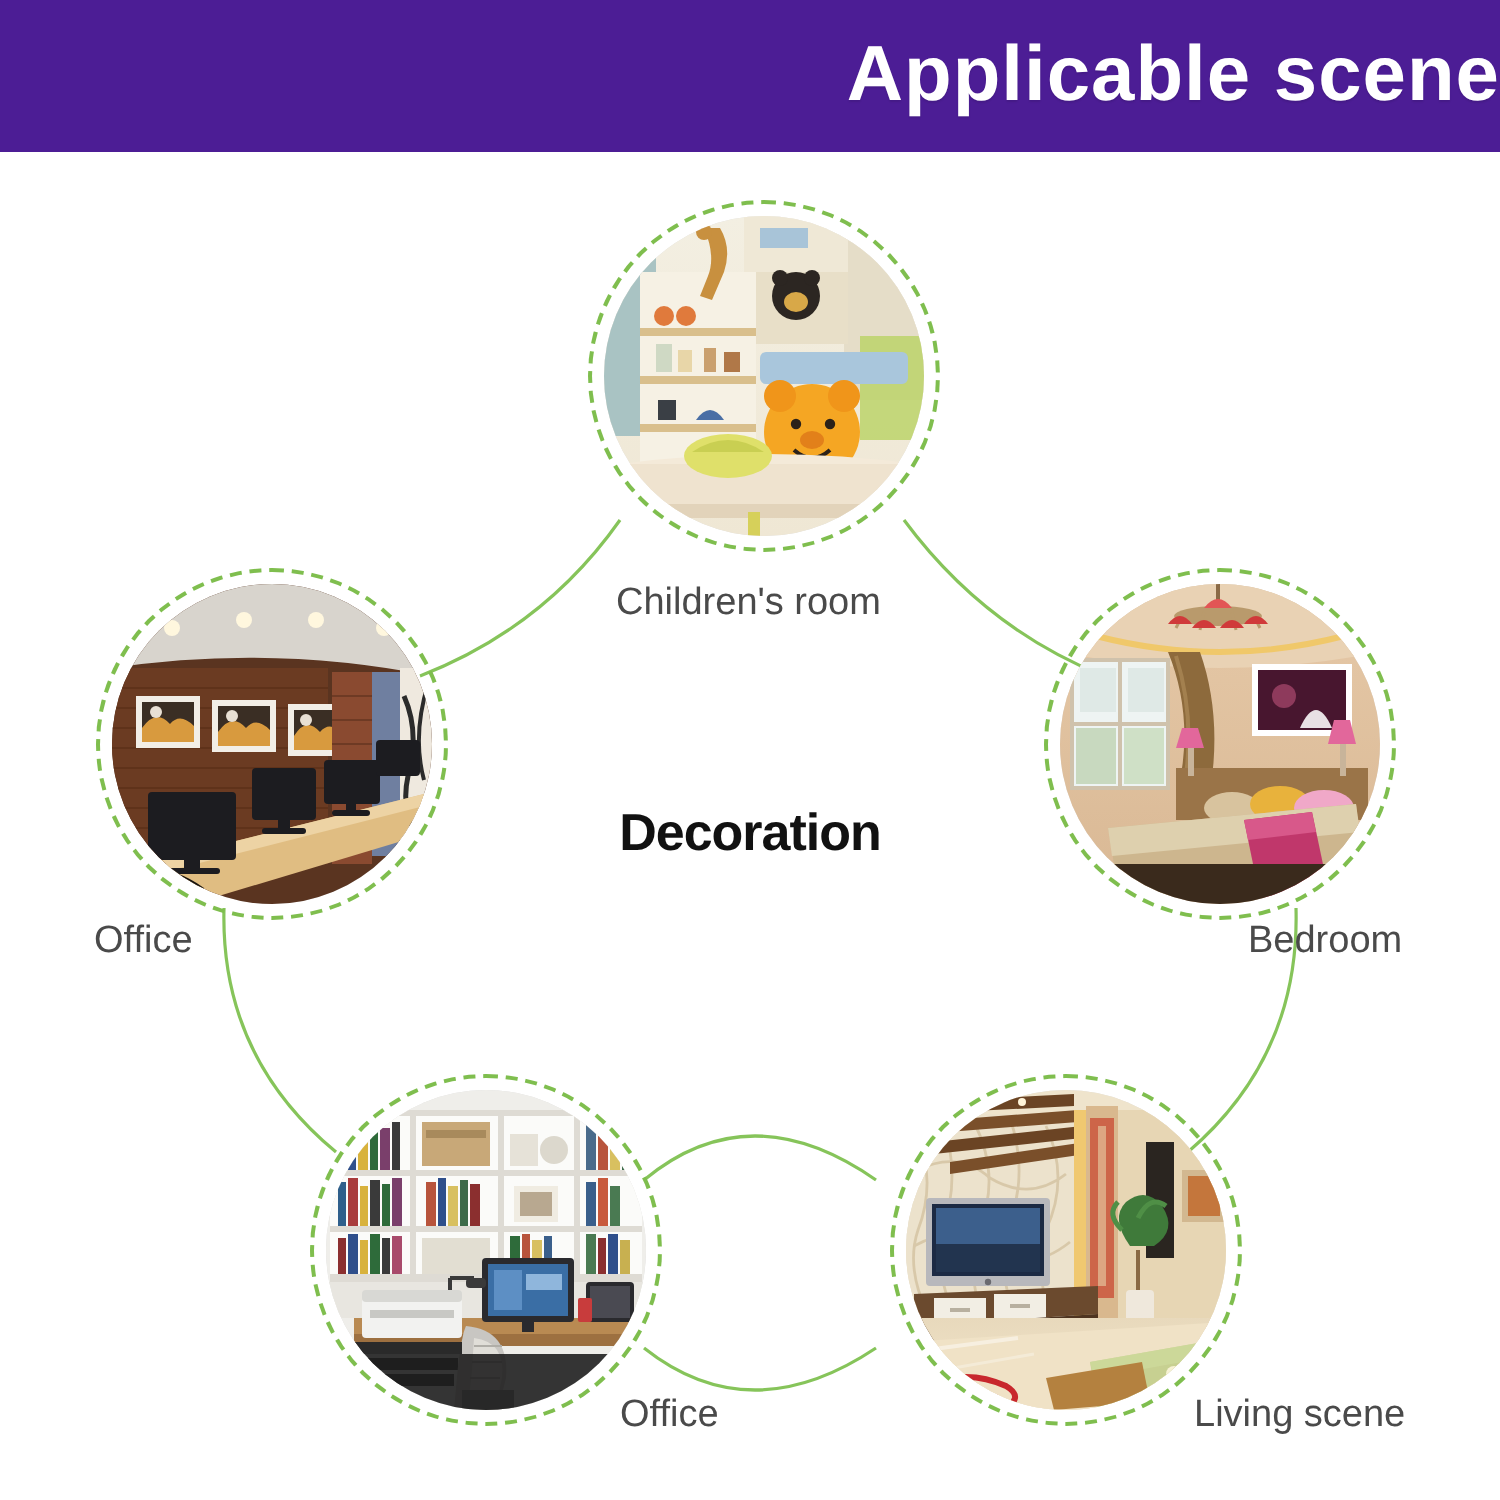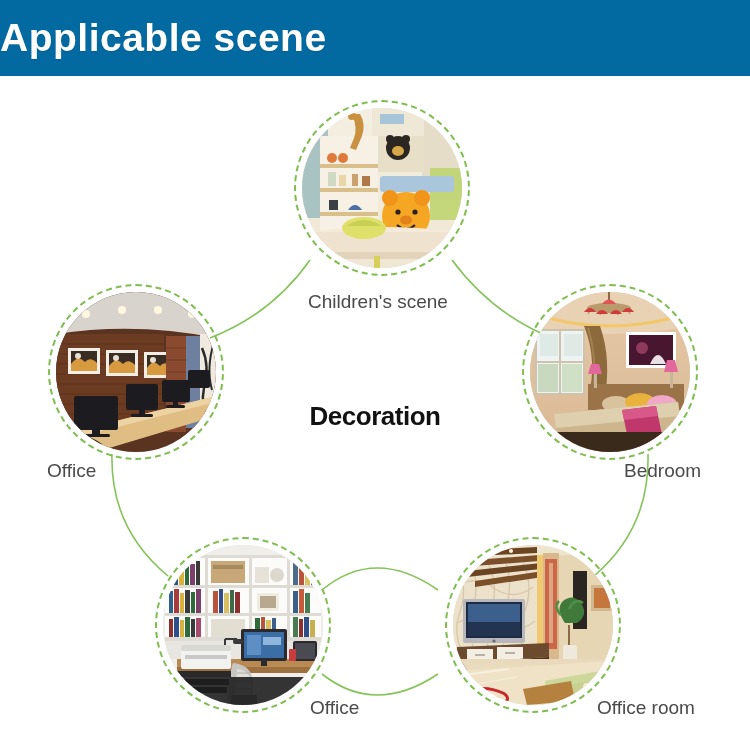--- a/index.html
+++ b/index.html
@@ -8,22 +8,22 @@
     background: #ffffff;
     font-family: "Liberation Sans", sans-serif;
     overflow: hidden;
   }
   #page { position: relative; width: 750px; height: 750px; background: #fff; }
 
   
   #header-banner {
     position: absolute; left: 0; top: 0;
     width: 750px; height: 76px;
-    background: #0369a1;
-    display: flex; align-items: center; justify-content: flex-start;
+    background: #4c1d95;
+    display: flex; align-items: center; justify-content: flex-end;
   }
   #header-title {
     color: #ffffff;
     font-size: 39px;
     font-weight: bold;
     letter-spacing: 0.5px;
     font-family: "Liberation Sans", sans-serif;
     text-shadow: 0 1px 1px rgba(0,0,0,.10);
   }
 
@@ -168,21 +168,21 @@
           <rect x="14" y="150" width="7" height="10" fill="#e8dcc4"></rect>
           <rect x="138" y="150" width="7" height="10" fill="#e8dcc4"></rect>
 
           <ellipse cx="62" cy="120" rx="22" ry="11" fill="#dfe06a"></ellipse>
           <path d="M44 118 q18 -12 36 0" fill="#c9cf52"></path>
           <rect x="72" y="148" width="6" height="12" fill="#d6d05a"></rect>
         </svg>
       </div>
       <div class="ring"></div>
     </div>
-    <div class="node-label" id="label-children">Children's scene</div>
+    <div class="node-label" id="label-children">Children's room</div>
 
     <div class="node" id="node-bedroom">
       <div class="photo">
         <svg viewBox="0 0 160 160">
           <defs>
             <linearGradient id="bd-wall" x1="0" y1="0" x2="0" y2="1">
               <stop offset="0" stop-color="#e6c9a8"></stop>
                 <stop offset="1" stop-color="#d9b894"></stop>
             </linearGradient>
           </defs>
@@ -521,18 +521,18 @@
 
           <path d="M6 150 q22 -12 44 -2 q10 6 -2 12" stroke="#c8272d" stroke-width="3" fill="none"></path>
           <path d="M16 158 q14 -10 30 -4" stroke="#c8272d" stroke-width="3" fill="none"></path>
 
           <path d="M10 130 L56 124" stroke="#fff" stroke-width="2" opacity=".45"></path>
           <path d="M18 140 L64 132" stroke="#fff" stroke-width="1.5" opacity=".3"></path>
         </svg>
       </div>
       <div class="ring"></div>
     </div>
-    <div class="node-label" id="label-living">Office room</div>
+    <div class="node-label" id="label-living">Living scene</div>
 
     <div id="center-title">Decoration</div>
 
   </div>
 </div>
 
 </body></html>

